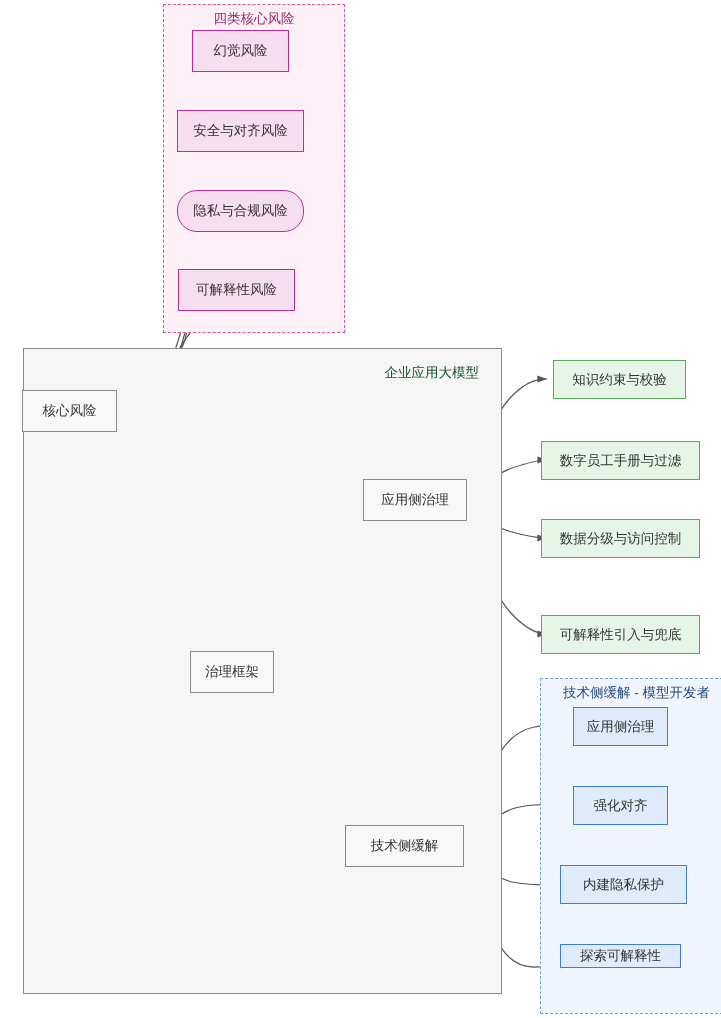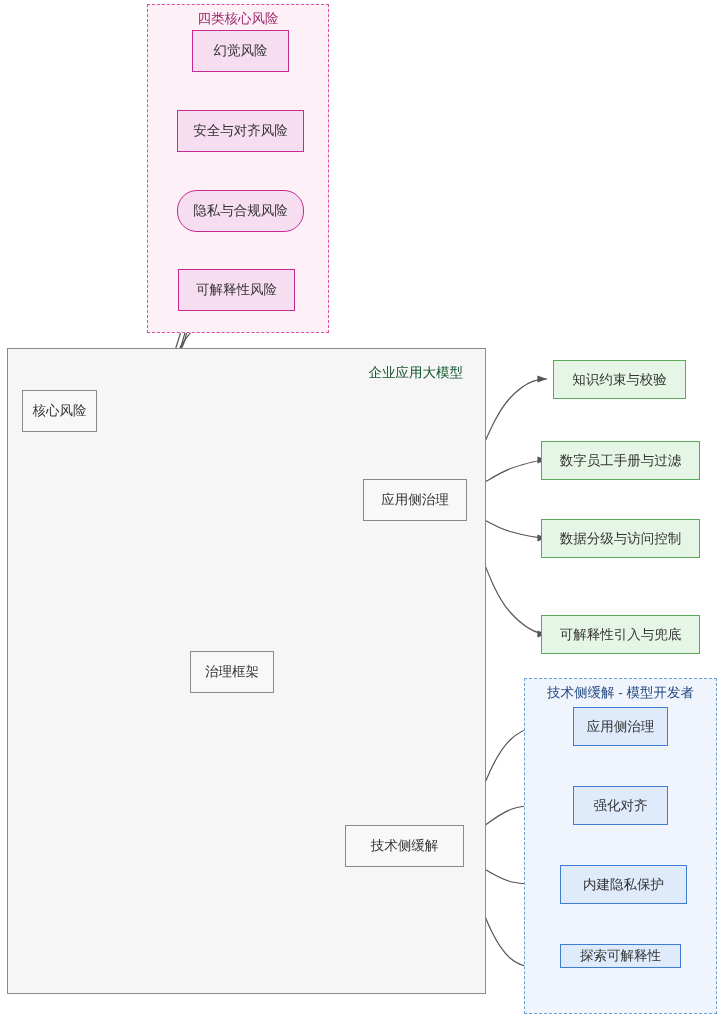--- a/index.html
+++ b/index.html
@@ -21,20 +21,21 @@
     position: absolute;
     left: 0;
     top: 0;
     width: 721px;
     height: 1018px;
     pointer-events: none;
   }
   .cluster {
     position: absolute;
     box-sizing: border-box;
+    margin-left: 16px;
   }
   .cluster-title {
     position: absolute;
     left: 0;
     right: 0;
     text-align: center;
     font-size: 13.5px;
     line-height: 16px;
     white-space: nowrap;
   }
@@ -155,21 +156,21 @@
   <div class="node node-risk" style="left:177px; top:190px; width:127px; height:42px;border-radius:20px;">
     <span>隐私与合规风险</span>
   </div>
   <div class="node node-risk" style="left:178px; top:269px; width:117px; height:42px;">
     <span>可解释性风险</span>
   </div>
 
   <div class="cluster cluster-main" style="left:7px; top:348px; width:479px; height:646px;">
     <div class="cluster-title" style="left:auto; right:22px; width:auto; text-align:right;">企业应用大模型</div>
   </div>
-  <div class="node node-main" style="left:22px; top:390px; width:75px; height:42px;text-align:right;">
+  <div class="node node-main" style="left:22px; top:390px; width:95px; height:42px;text-align:right;">
     <span>核心风险</span>
   </div>
   <div class="node node-main" style="left:190px; top:651px; width:84px; height:42px;">
     <span>治理框架</span>
   </div>
   <div class="node node-main" style="left:363px; top:479px; width:104px; height:42px;">
     <span>应用侧治理</span>
   </div>
   <div class="node node-main" style="left:345px; top:825px; width:119px; height:42px;">
     <span>技术侧缓解</span>

